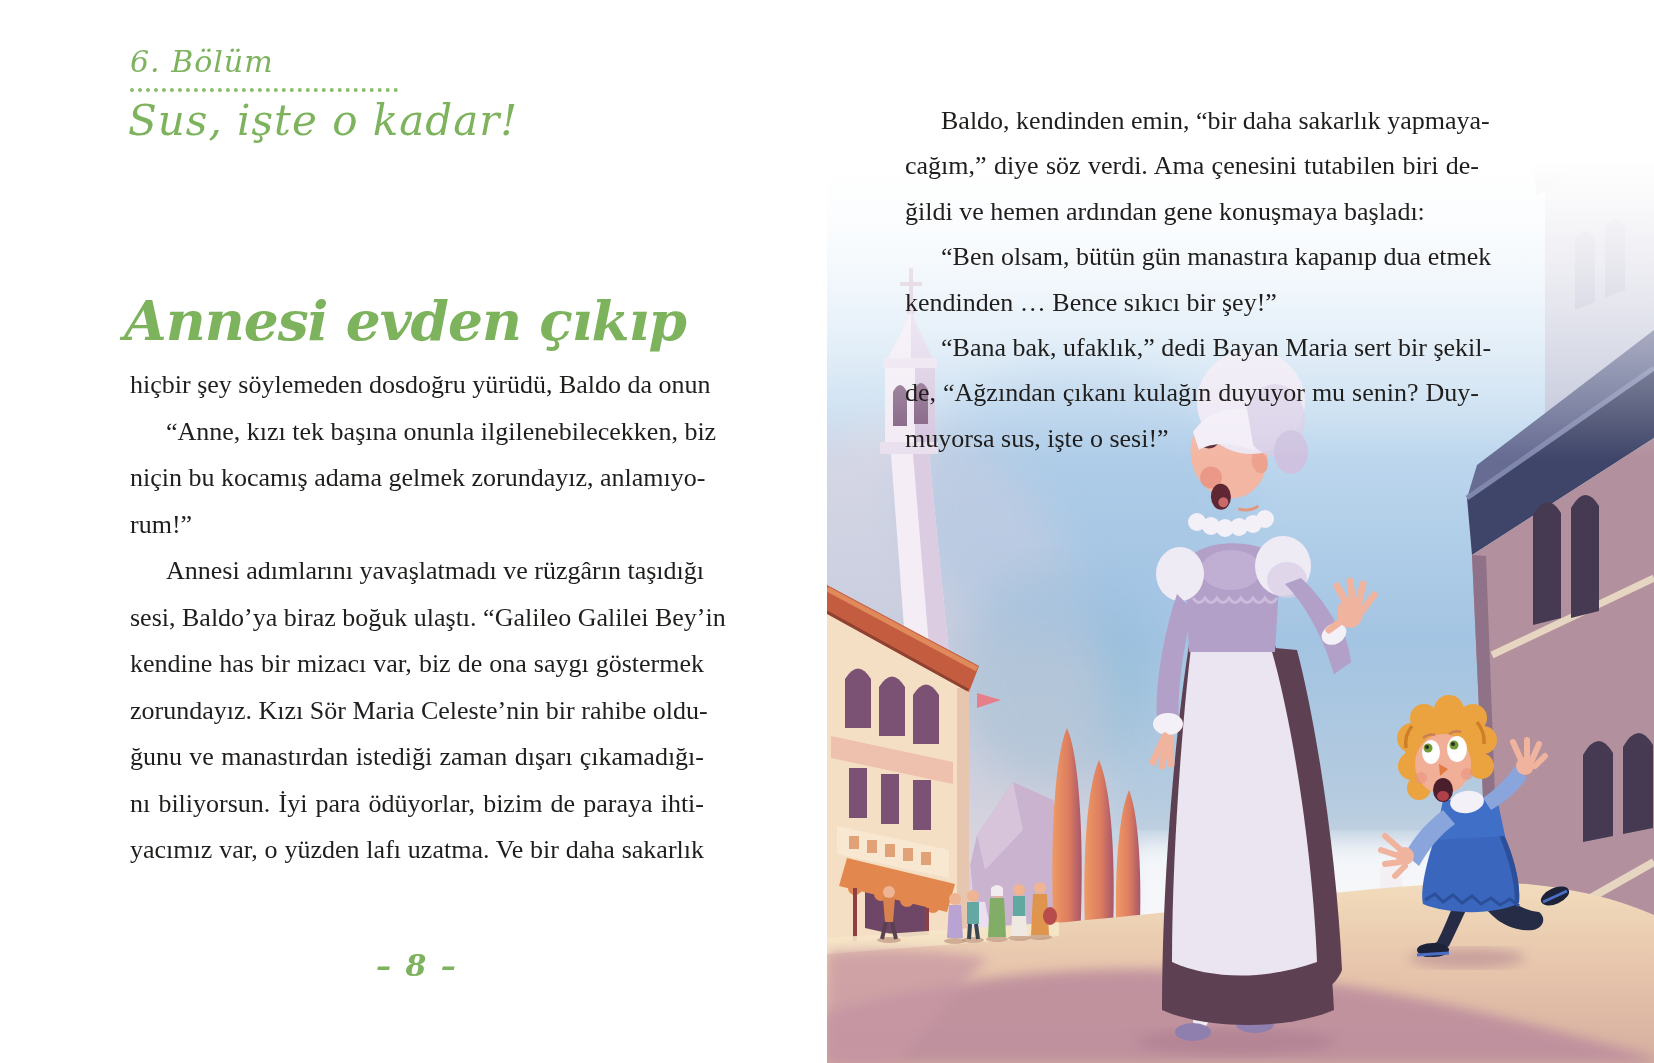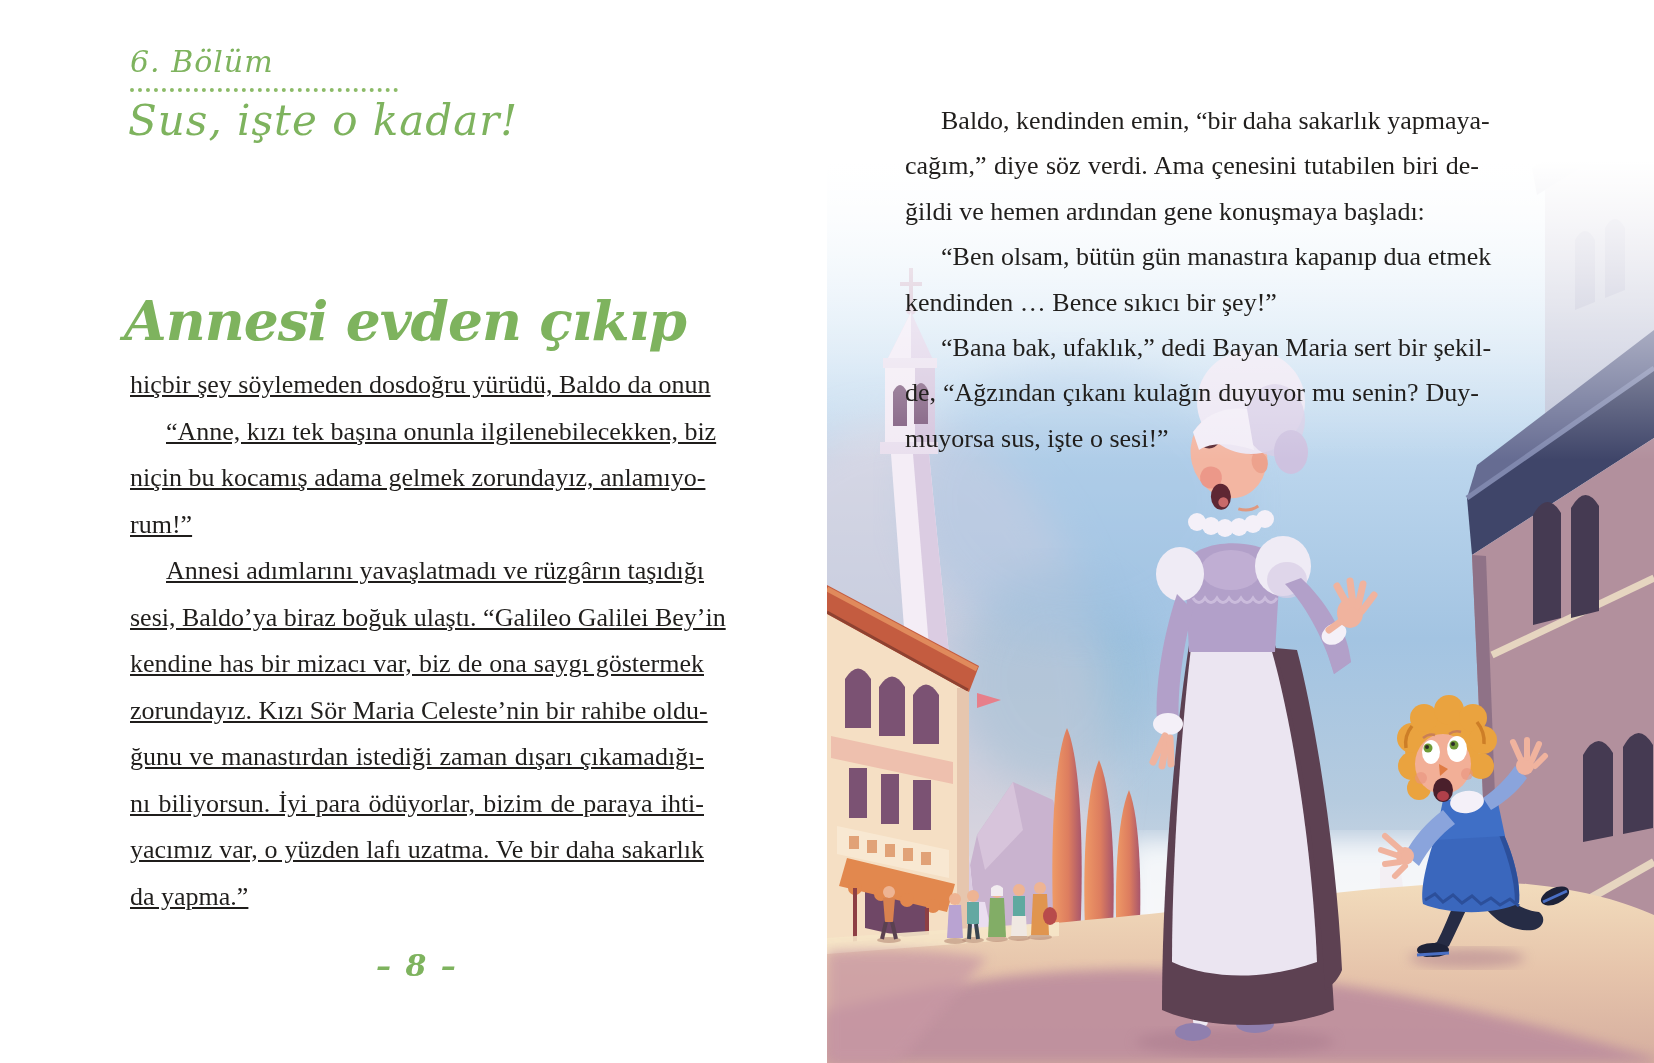--- a/index.html
+++ b/index.html
@@ -20,21 +20,21 @@
   }
   .chapter-title{
     left:128px;top:96px;font-family:"DejaVu Serif",serif;font-style:italic;
     font-size:42px;letter-spacing:1px;
   }
   .lead-in{
     left:124px;top:288px;font-family:"DejaVu Serif",serif;font-style:italic;
     font-weight:bold;font-size:55px;letter-spacing:-1px;
   }
   .body-block{width:574px;}
-  .body-left{left:130px;top:362px;text-decoration:underline;}
+  .body-left{left:130px;top:362px;}
   .body-right{left:868px;top:98px;z-index:5;margin-left:37px;}
   .line{
     white-space:nowrap;font-size:26px;height:46.5px;line-height:46.5px;
     text-align:justify;color:#201e1c;
   }
   .body-right .line{height:45.4px;line-height:45.4px;}
   .line.j{text-align-last:justify;}
   .line.ind{text-indent:36px;}
   .page-number{
     left:130px;top:948px;width:574px;text-align:center;
@@ -56,21 +56,20 @@
     <div class="line j ind">“Anne, kızı tek başına onunla ilgilenebilecekken, biz</div>
     <div class="line j">niçin bu kocamış adama gelmek zorundayız, anlamıyo-</div>
     <div class="line">rum!”</div>
     <div class="line j ind">Annesi adımlarını yavaşlatmadı ve rüzgârın taşıdığı</div>
     <div class="line j">sesi, Baldo’ya biraz boğuk ulaştı. “Galileo Galilei Bey’in</div>
     <div class="line j">kendine has bir mizacı var, biz de ona saygı göstermek</div>
     <div class="line j">zorundayız. Kızı Sör Maria Celeste’nin bir rahibe oldu-</div>
     <div class="line j">ğunu ve manastırdan istediği zaman dışarı çıkamadığı-</div>
     <div class="line j">nı biliyorsun. İyi para ödüyorlar, bizim de paraya ihti-</div>
     <div class="line j">yacımız var, o yüzden lafı uzatma. Ve bir daha sakarlık</div>
-    <div class="line">da yapma.”</div>
   </div>
 <div class="abs page-number green">– 8 –</div>
 
 <div class="abs body-block body-right">
     <div class="line j ind">Baldo, kendinden emin, “bir daha sakarlık yapmaya-</div>
     <div class="line j">cağım,” diye söz verdi. Ama çenesini tutabilen biri de-</div>
     <div class="line">ğildi ve hemen ardından gene konuşmaya başladı:</div>
     <div class="line j ind">“Ben olsam, bütün gün manastıra kapanıp dua etmek</div>
     <div class="line">kendinden …  Bence sıkıcı bir şey!”</div>
     <div class="line j ind">“Bana bak, ufaklık,” dedi Bayan Maria sert bir şekil-</div>

